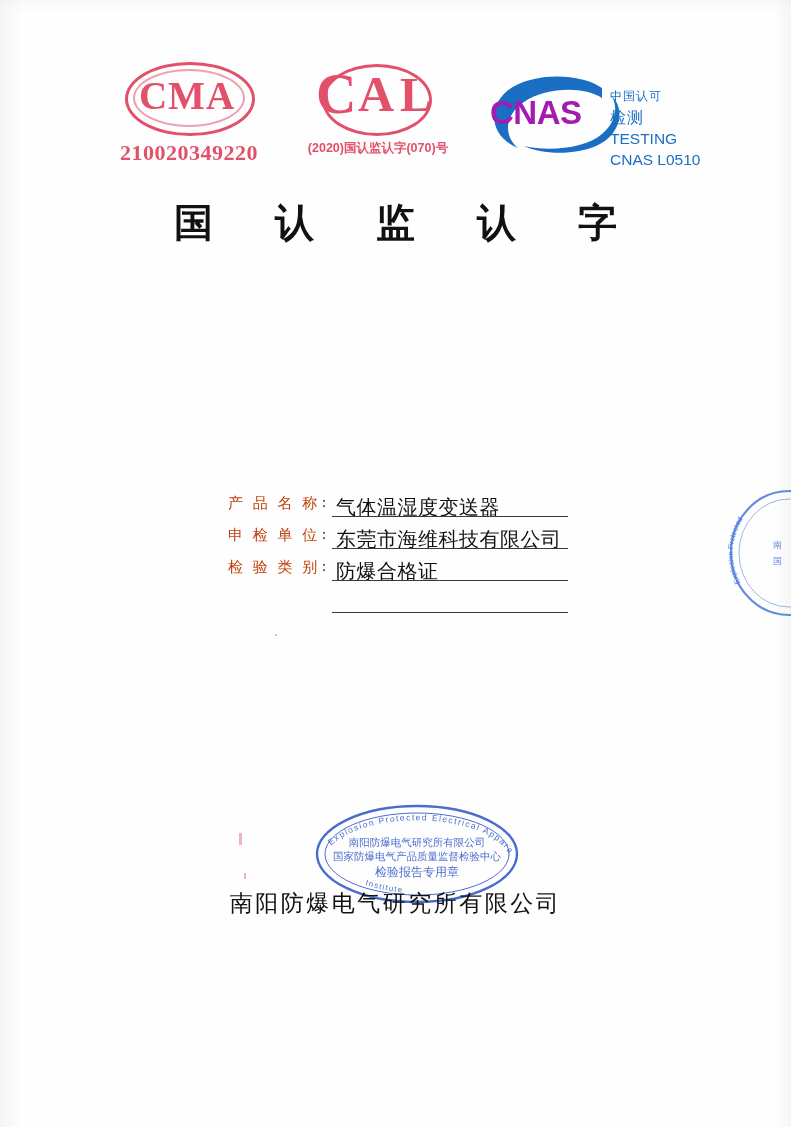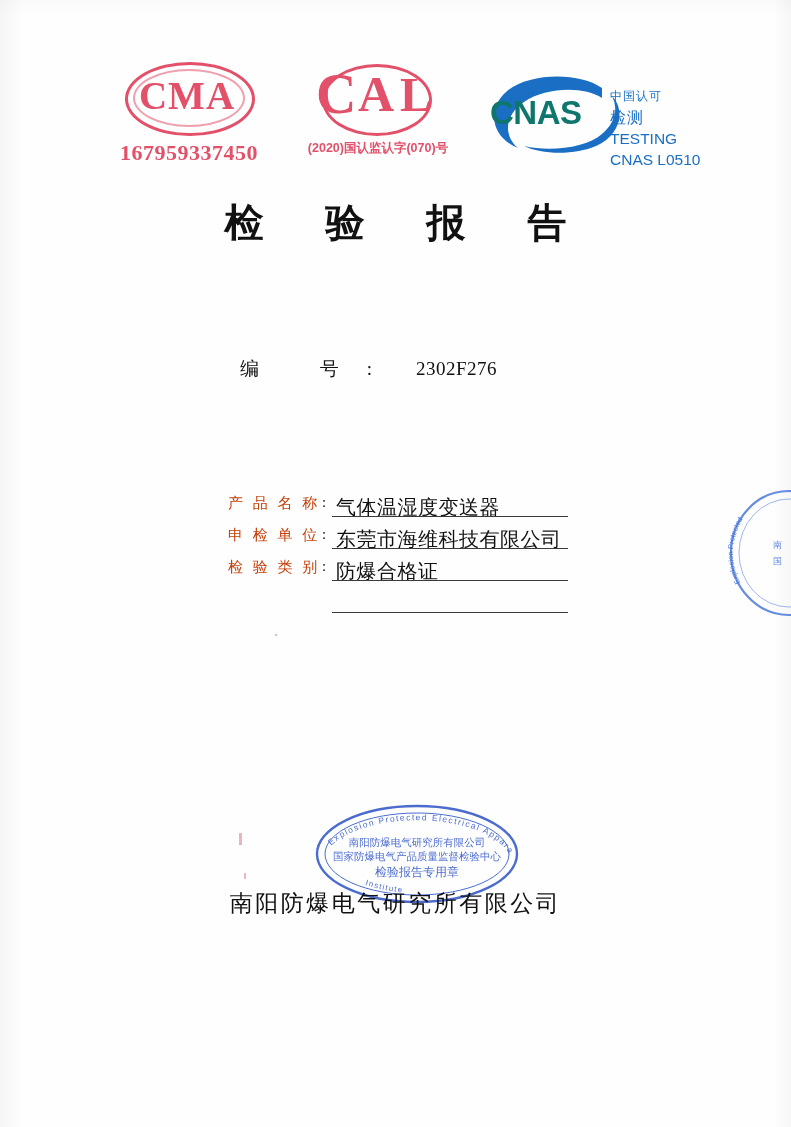--- a/index.html
+++ b/index.html
@@ -166,21 +166,21 @@
     width: 150px;
     height: 78px;
   }
   .cnas-word {
     position: absolute;
     left: 6px;
     top: 40px;
     font-family: "Liberation Sans", sans-serif;
     font-weight: bold;
     font-size: 33px;
-    color: #0f766e;
+    color: #a21caf;
     letter-spacing: -0.5px;
   }
   .cnas-lines {
     position: absolute;
     left: 126px;
     top: 32px;
     color: #1a6fc4;
     font-size: 15.5px;
     line-height: 21px;
     font-family: "Liberation Sans", sans-serif;
@@ -321,21 +321,21 @@
 <div class="page">
 
   <div class="marks">
 
     <div class="cma">
       <div class="cma-badge">
         <div class="ring"></div>
         <div class="ring2"></div>
         <div class="letters">CMA</div>
       </div>
-      <div class="cma-number">167959337450</div>
+      <div class="cma-number">210020349220</div>
     </div>
 
     <div class="cal">
       <div class="cal-badge">
         <div class="ring"></div>
         <div class="c">C</div>
         <div class="a">A</div>
         <div class="l">L</div>
       </div>
       <div class="cal-number">(2020)国认监认字(070)号</div>
@@ -349,25 +349,22 @@
       <div class="cnas-word">CNAS</div>
       <div class="cnas-lines">
         <div class="cn">中国认可</div>
         <div class="cn2">检测</div>
         <div>TESTING</div>
         <div>CNAS L0510</div>
       </div>
     </div>
   </div>
 
-  <div class="doc-title">检验报告</div>
-
-  <div class="report-no">
-    <span class="lbl">编 号:</span><span class="val">2302F276</span>
-  </div>
+  <div class="doc-title">国认监认字</div>
+
 
   <div class="fields">
     <div class="field-row">
       <span class="field-label">产 品 名 称</span>
       <span class="field-colon">:</span>
       <span class="field-value">气体温湿度变送器</span>
       <div class="field-rule"></div>
     </div>
     <div class="field-row">
       <span class="field-label">申 检 单 位</span>

